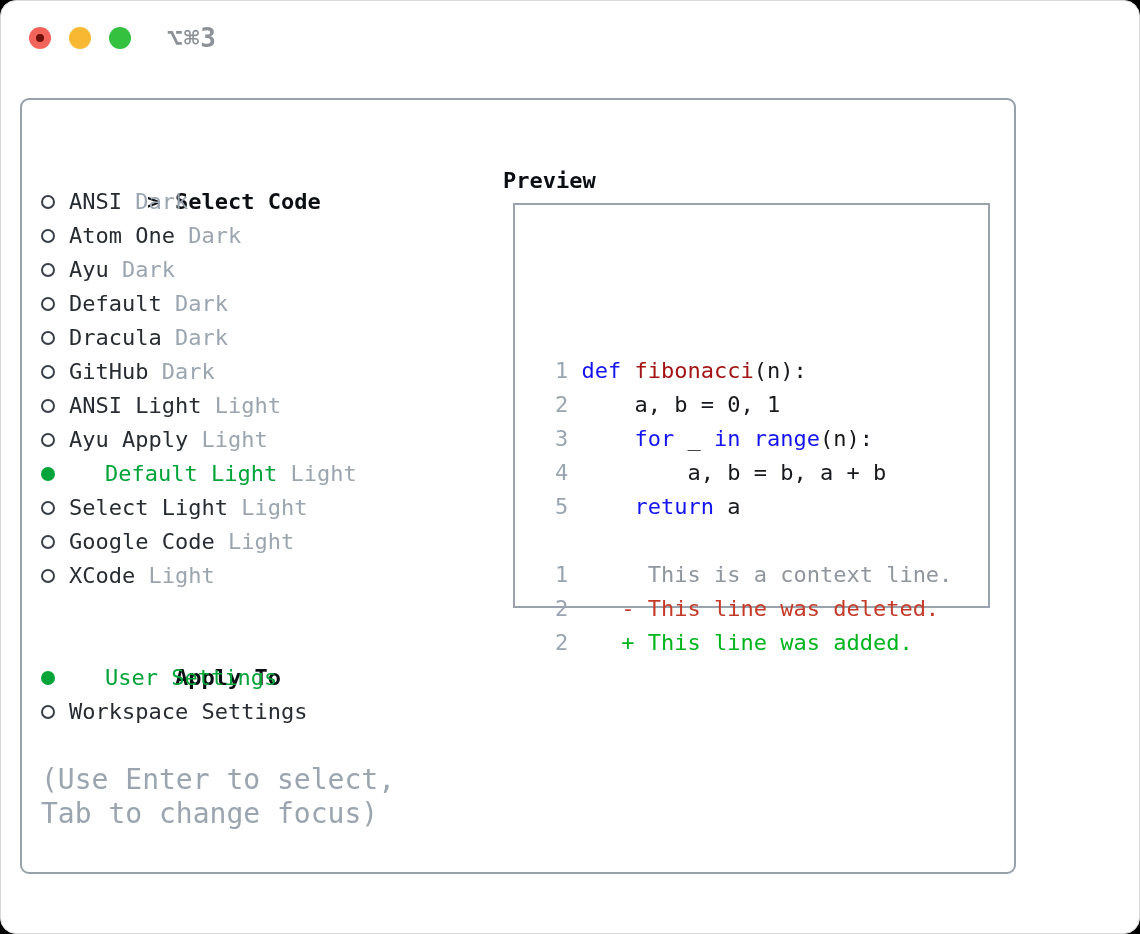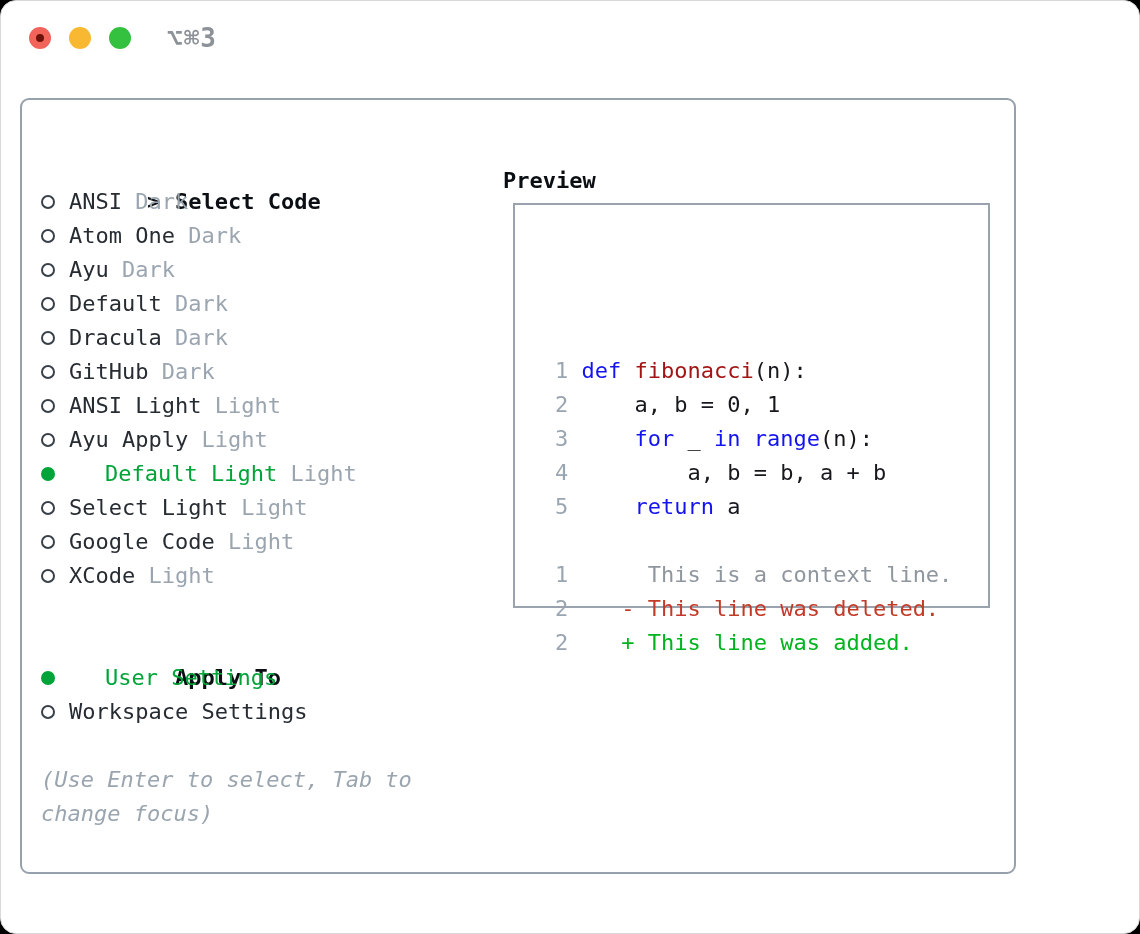--- a/index.html
+++ b/index.html
@@ -54,21 +54,21 @@
   .cursor-glyph { font-weight: bold; color: #101418; }
   .hdr { font-weight: bold; color: #0b0e12; }
   .item-name { color: #272c33; }
   .item-name.selected { color: #00a438; margin-left: 36px; }
   .item-tag { color: #9aa5b0; text-align: center; }
   
   .theme-section  { position: absolute; left: 19px; top: 51px;  }
   .apply-section  { position: absolute; left: 19px; top: 527px; }
   .help-text {
     position: absolute; left: 19px; top: 663px; width: 404px;
-    font-size: 22px; line-height: 34px; color: #9aa5b0; font-style: italic;
+    font-size: 28px; line-height: 34px; color: #9aa5b0;
   }
   
   .preview-label {
     position: absolute; left: 481px; top: 64px;
     height: 34px; line-height: 34px;
     font-size: 22px; font-weight: bold; color: #0b0e12;
   }
   .preview-box {
     position: absolute; left: 491px; top: 103px;
     width: 477px; height: 405px;

